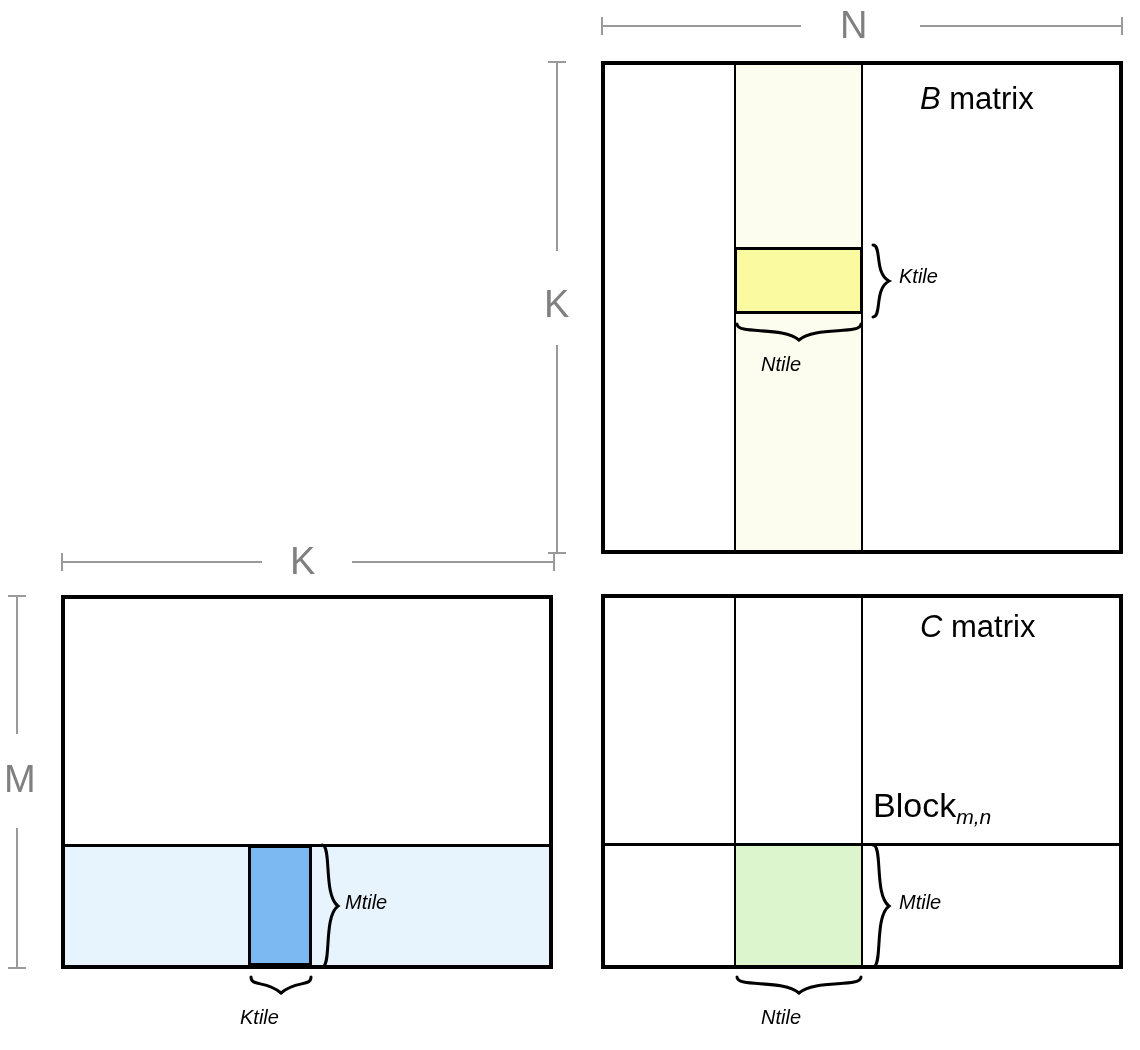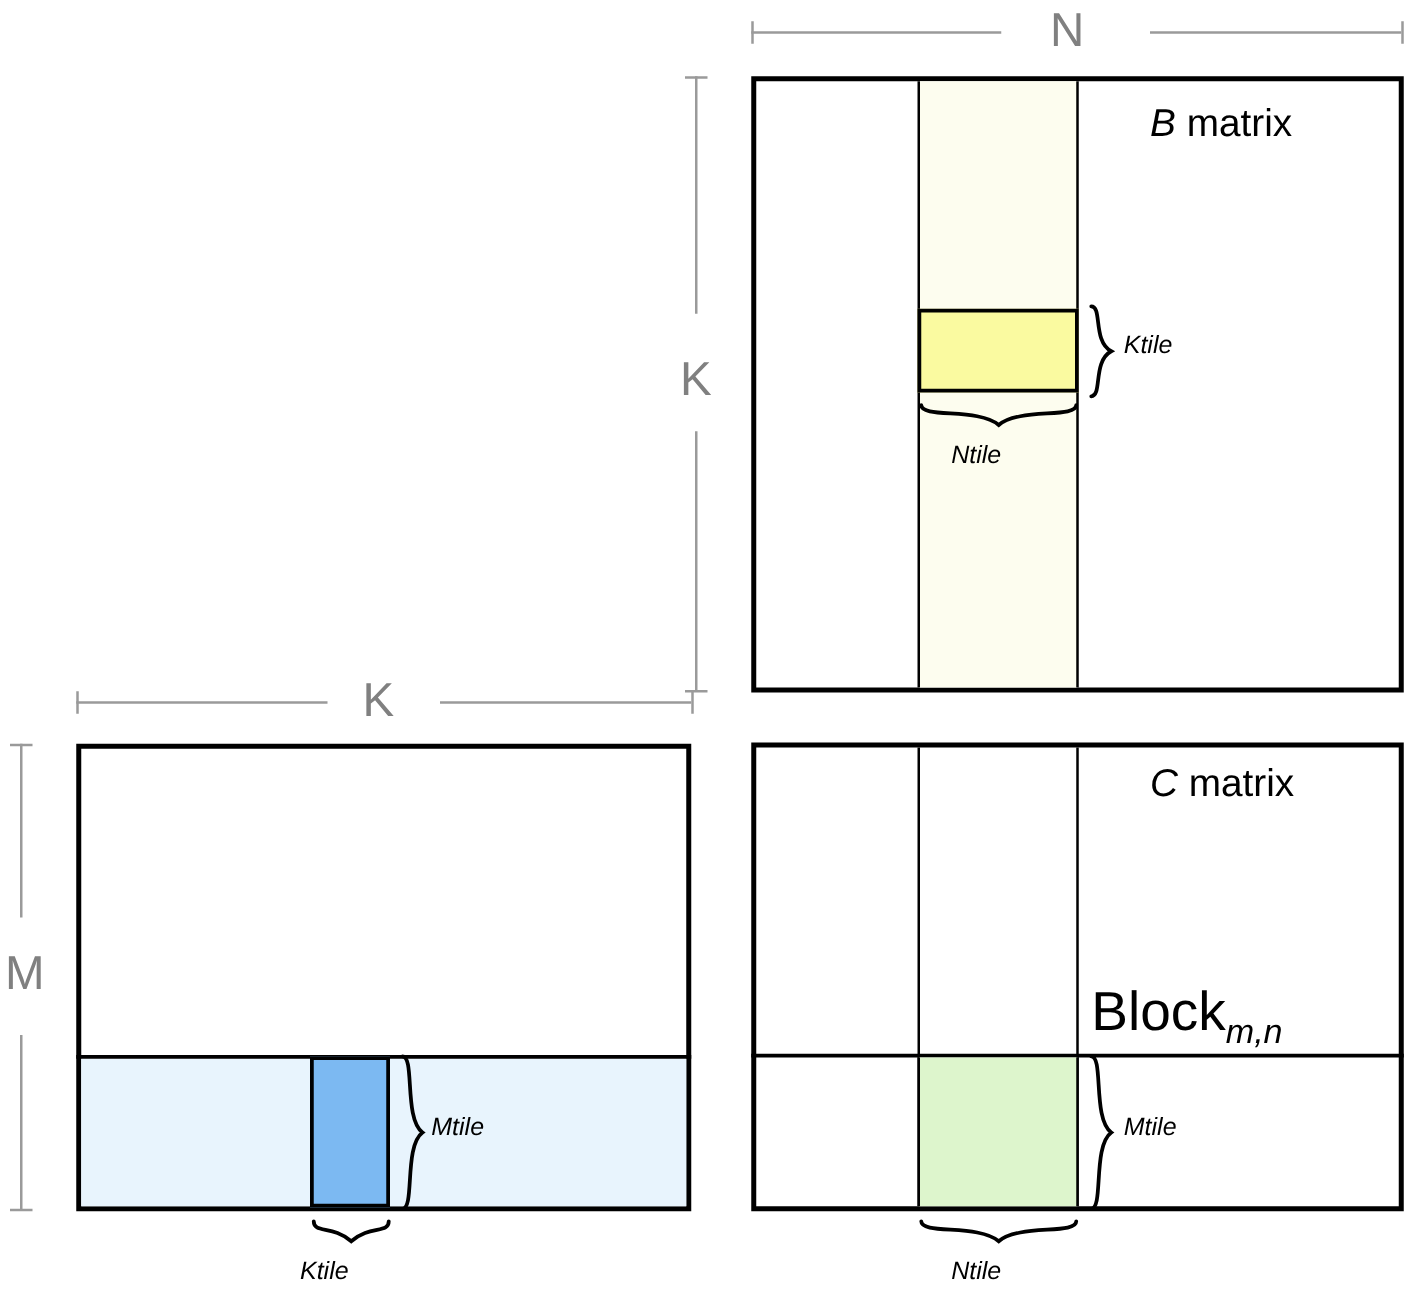--- a/index.html
+++ b/index.html
@@ -53,21 +53,21 @@
     color: #000000;
     white-space: nowrap;
     line-height: 1;
   }
   .matrix-label .mname {
     font-style: italic;
   }
   
   .block-label {
     position: absolute;
-    font-size: 44px;
+    font-size: 34px;
     color: #000000;
     white-space: nowrap;
     line-height: 1;
   }
   .block-label sub {
     font-style: italic;
     font-size: 0.62em;
     vertical-align: baseline;
     position: relative;
     top: 0.35em;

